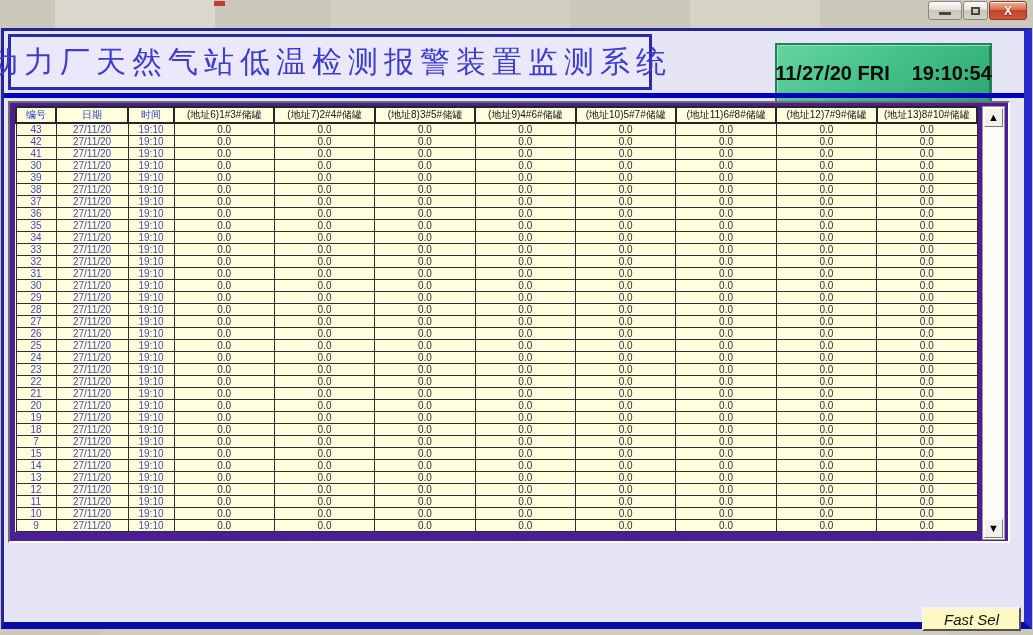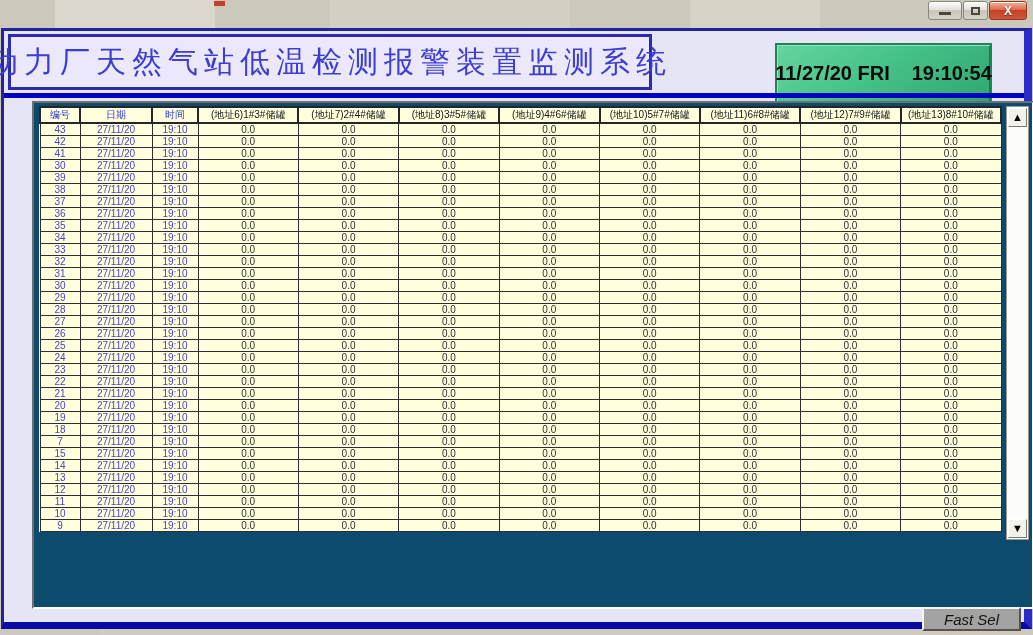--- a/index.html
+++ b/index.html
@@ -76,22 +76,22 @@
   .clock-text { color:#0A0A0A; font-size:20px; font-weight:bold; white-space:nowrap; }
 
   
   .blue-divider {
     position:absolute; left:0; top:62px; width:1020px; height:5px;
     background:#0202C2;
   }
 
   
   .table-panel {
-    position:absolute; left:28px; top:70px; width:1002px; height:508px;
-    background:#0c4a6e;
+    position:absolute; left:4px; top:70px; width:1002px; height:442px;
+    background:#4c1d95;
     border:2px solid;
     border-color:#6E6E6E #FDFDFD #FDFDFD #6E6E6E;
   }
   .grid-wrap {
     position:absolute; left:5px; top:3px; width:963px; height:434px;
     overflow:hidden;
   }
   table.grid {
     width:963px; border-collapse:collapse; table-layout:fixed;
     background:#FFFFDE;
@@ -124,21 +124,21 @@
     border:1px solid; border-color:#FFFFFF #7A7A72 #7A7A72 #FFFFFF;
     display:flex; align-items:center; justify-content:center;
     font-size:11px; color:#000; cursor:default; line-height:1;
   }
   .scroll-btn.up { top:1px; }
   .scroll-btn.down { bottom:1px; }
 
   
   .fast-sel {
     position:absolute; left:922px; top:607px; width:99px; height:24px;
-    background:#a3a3a3;
+    background:#fef9c3;
     border:2px solid; border-color:#F6F5F1 #55534C #55534C #F6F5F1;
     font-style:italic; font-size:15px; color:#14140F;
     font-family:"Liberation Sans", sans-serif;
     display:flex; align-items:center; justify-content:center;
     z-index:60; cursor:default;
   }
 </style>
 </head>
 <body>
 

